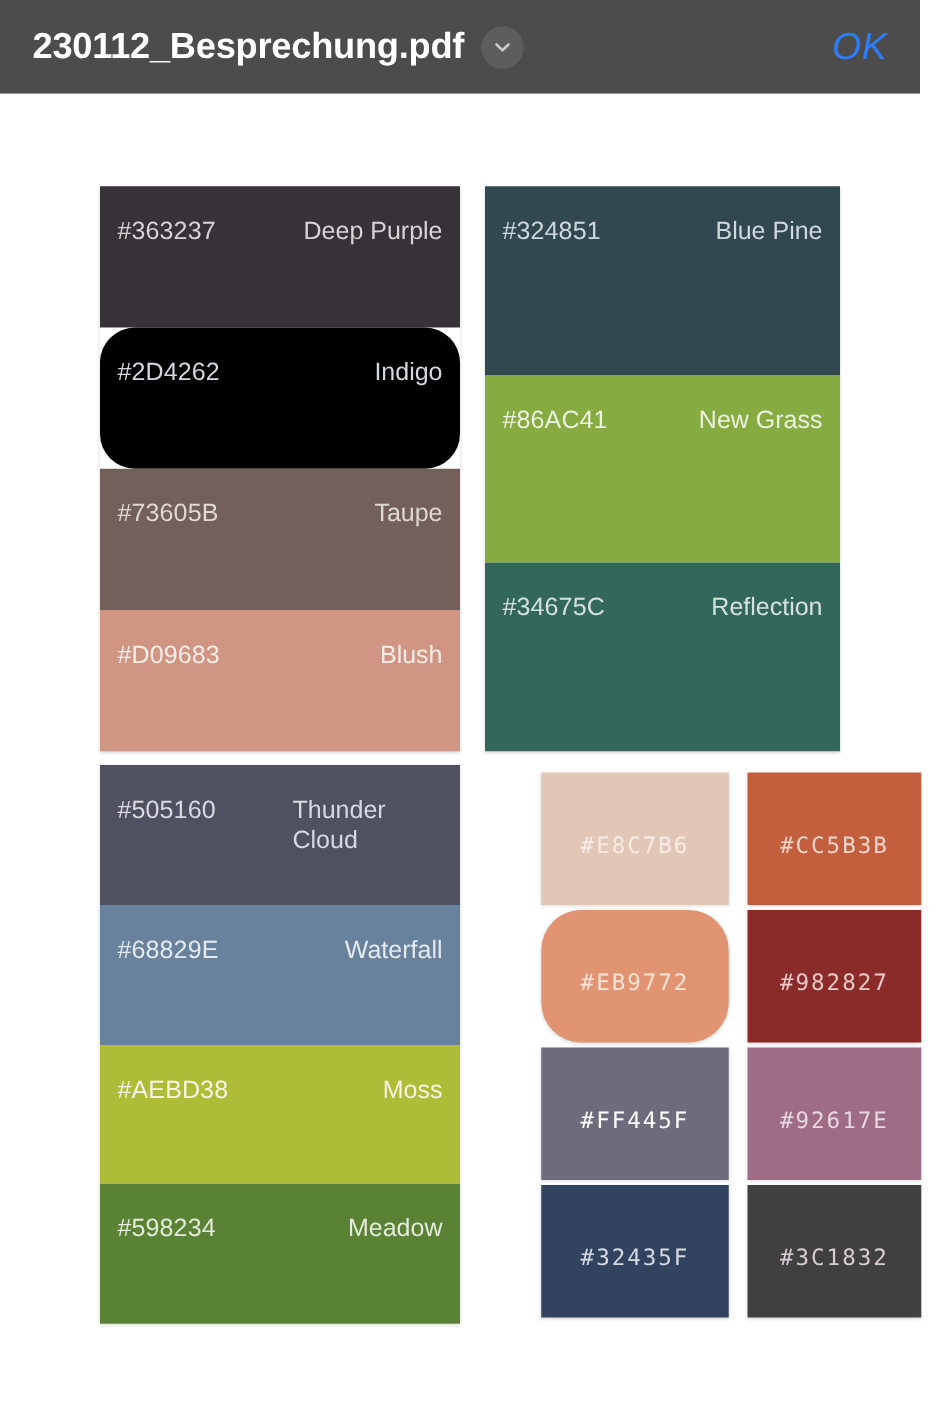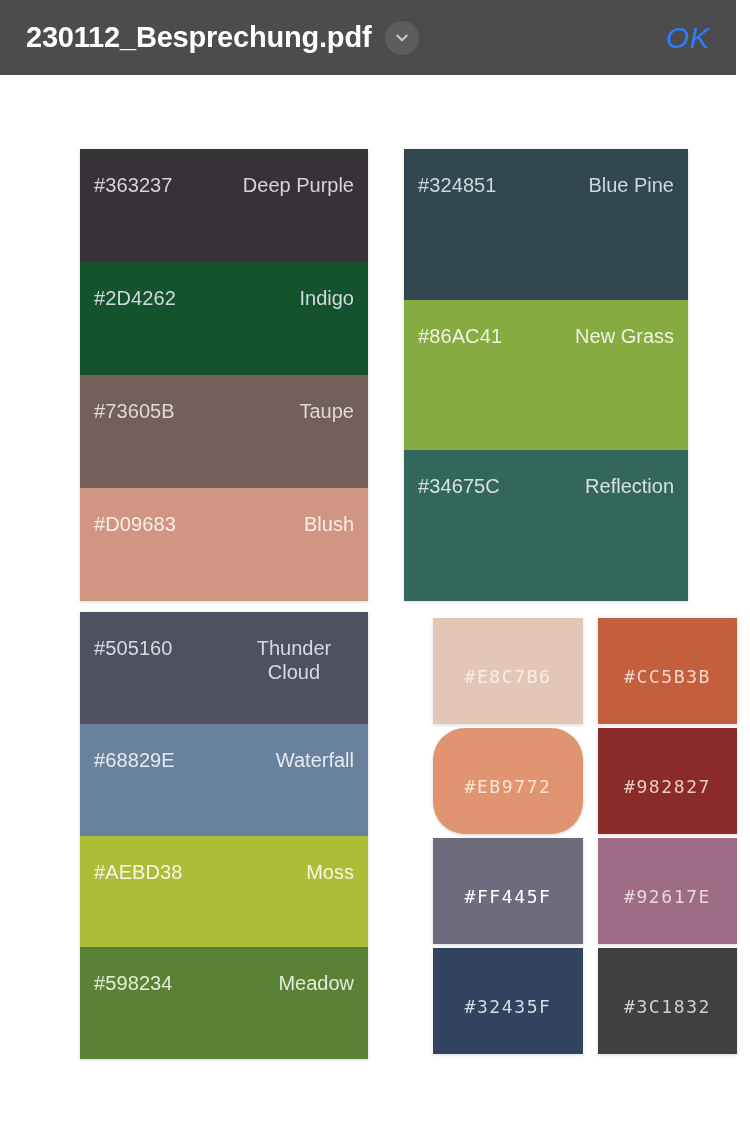--- a/index.html
+++ b/index.html
@@ -78,42 +78,42 @@
   }
 
   
   .palette-card {
     position: absolute;
     display: flex;
     flex-direction: column;
     box-shadow: 0 1px 3px rgba(0,0,0,0.16);
   }
   .palette-card.top-left   { left: 80px;  top: 74px;  width: 288px; height: 452px; }
-  .palette-card.top-right  { left: 404px; top: 74px;  width: 284px; height: 452px; }
+  .palette-card.top-right  { left: 388px; top: 74px;  width: 284px; height: 452px; }
   .palette-card.bot-left   { left: 80px;  top: 537px; width: 288px; height: 447px; }
 
   .band {
     flex: 1 1 0;
     position: relative;
     padding: 24px 14px 0 14px;
     box-sizing: border-box;
     display: flex;
     align-items: flex-start;
     justify-content: space-between;
     gap: 10px;
   }
   .band .hexlabel {
     font-size: 20px;
     letter-spacing: 0.1px;
     white-space: nowrap;
     line-height: 1.22;
   }
   .band .namelabel {
     font-size: 20px;
-    text-align: center;
+    text-align: left;
     line-height: 1.22;
     max-width: 120px;
   }
 
   
   .swatch-grid {
     position: absolute;
     left: 392px;
     top: 543px;
     width: 272px;
@@ -156,21 +156,21 @@
   <button class="ok-button">OK</button>
 </div>
 
 <div class="page">
 
   <div class="palette-card top-left">
     <div class="band" style="background:#363237;">
       <span class="hexlabel" style="color:#D8D4D6;">#363237</span>
       <span class="namelabel" style="color:#D8D4D6;">Deep Purple</span>
     </div>
-    <div class="band" style="background:#14532d;">
+    <div class="band" style="background:#000000;border-radius:28px;">
       <span class="hexlabel" style="color:#D3D8E0;">#2D4262</span>
       <span class="namelabel" style="color:#D3D8E0;">Indigo</span>
     </div>
     <div class="band" style="background:#73605B;">
       <span class="hexlabel" style="color:#DFD8D6;">#73605B</span>
       <span class="namelabel" style="color:#DFD8D6;">Taupe</span>
     </div>
     <div class="band" style="background:#D09683;">
       <span class="hexlabel" style="color:#F7EDE8;">#D09683</span>
       <span class="namelabel" style="color:#F7EDE8;">Blush</span>

